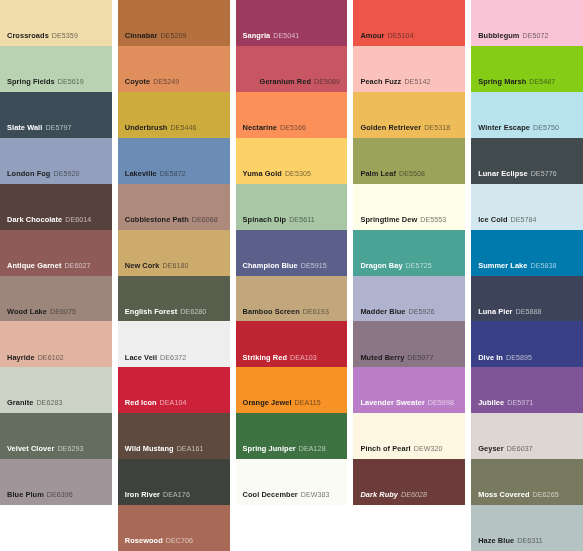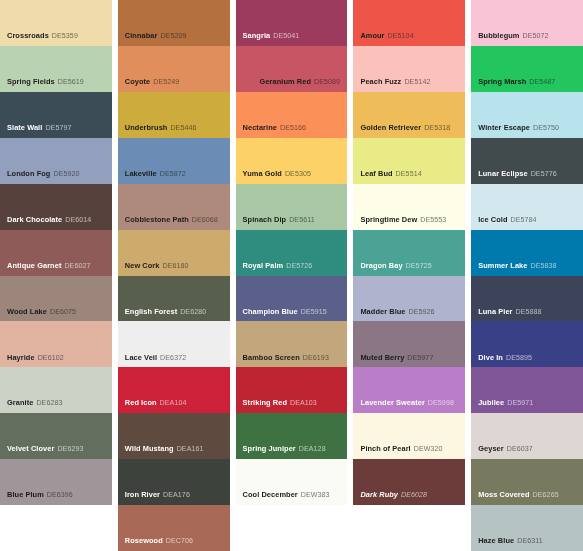--- a/index.html
+++ b/index.html
@@ -139,51 +139,51 @@
       </div>
       <div class="swatch" style="background-color: rgb(251, 144, 89);">
         <div class="swatch-label" style="color: rgb(28, 28, 28);"><span class="swatch-name">Nectarine</span><span class="swatch-code">DE5166</span></div>
       </div>
       <div class="swatch" style="background-color: rgb(252, 210, 104);">
         <div class="swatch-label" style="color: rgb(28, 28, 28);"><span class="swatch-name">Yuma Gold</span><span class="swatch-code">DE5305</span></div>
       </div>
       <div class="swatch" style="background-color: rgb(168, 199, 164);">
         <div class="swatch-label" style="color: rgb(28, 28, 28);"><span class="swatch-name">Spinach Dip</span><span class="swatch-code">DE5611</span></div>
       </div>
-      <div class="swatch" style="background-color: rgb(47, 141, 128);">
-        <div class="swatch-label" style="color: rgb(255, 255, 255);"><span class="swatch-name">Royal Palm</span><span class="swatch-code">DE5726</span></div>
-      </div>
       <div class="swatch" style="background-color: rgb(90, 96, 137);">
         <div class="swatch-label" style="color: rgb(255, 255, 255);"><span class="swatch-name">Champion Blue</span><span class="swatch-code">DE5915</span></div>
       </div>
       <div class="swatch" style="background-color: rgb(194, 167, 124);">
         <div class="swatch-label" style="color: rgb(28, 28, 28);"><span class="swatch-name">Bamboo Screen</span><span class="swatch-code">DE6193</span></div>
       </div>
       <div class="swatch" style="background-color: rgb(191, 36, 51);">
         <div class="swatch-label" style="color: rgb(255, 255, 255);"><span class="swatch-name">Striking Red</span><span class="swatch-code">DEA103</span></div>
       </div>
+      <div class="swatch" style="background-color: rgb(247, 146, 38);">
+        <div class="swatch-label" style="color: rgb(28, 28, 28);"><span class="swatch-name">Orange Jewel</span><span class="swatch-code">DEA115</span></div>
+      </div>
       <div class="swatch" style="background-color: rgb(62, 114, 66);">
         <div class="swatch-label" style="color: rgb(255, 255, 255);"><span class="swatch-name">Spring Juniper</span><span class="swatch-code">DEA128</span></div>
       </div>
       <div class="swatch" style="background-color: rgb(251, 251, 246);">
         <div class="swatch-label" style="color: rgb(28, 28, 28);"><span class="swatch-name">Cool December</span><span class="swatch-code">DEW383</span></div>
       </div>
     </div>
     <div class="palette-column">
       <div class="swatch" style="background-color: rgb(238, 85, 73);">
         <div class="swatch-label" style="color: rgb(28, 28, 28);"><span class="swatch-name">Amour</span><span class="swatch-code">DE5104</span></div>
       </div>
       <div class="swatch" style="background-color: rgb(250, 194, 187);">
         <div class="swatch-label" style="color: rgb(28, 28, 28);"><span class="swatch-name">Peach Fuzz</span><span class="swatch-code">DE5142</span></div>
       </div>
       <div class="swatch" style="background-color: rgb(238, 188, 88);">
         <div class="swatch-label" style="color: rgb(28, 28, 28);"><span class="swatch-name">Golden Retriever</span><span class="swatch-code">DE5318</span></div>
       </div>
-      <div class="swatch" style="background-color: rgb(233, 235, 134);">
-        <div class="swatch-label" style="color: rgb(28, 28, 28);"><span class="swatch-name">Leaf Bud</span><span class="swatch-code">DE5514</span></div>
+      <div class="swatch" style="background-color: rgb(154, 163, 89);">
+        <div class="swatch-label" style="color: rgb(28, 28, 28);"><span class="swatch-name">Palm Leaf</span><span class="swatch-code">DE5508</span></div>
       </div>
       <div class="swatch" style="background-color: rgb(253, 253, 232);">
         <div class="swatch-label" style="color: rgb(28, 28, 28);"><span class="swatch-name">Springtime Dew</span><span class="swatch-code">DE5553</span></div>
       </div>
       <div class="swatch" style="background-color: rgb(75, 163, 150);">
         <div class="swatch-label" style="color: rgb(255, 255, 255);"><span class="swatch-name">Dragon Bay</span><span class="swatch-code">DE5725</span></div>
       </div>
       <div class="swatch" style="background-color: rgb(176, 179, 205);">
         <div class="swatch-label" style="color: rgb(28, 28, 28);"><span class="swatch-name">Madder Blue</span><span class="swatch-code">DE5926</span></div>
       </div>
@@ -197,21 +197,21 @@
         <div class="swatch-label" style="color: rgb(28, 28, 28);"><span class="swatch-name">Pinch of Pearl</span><span class="swatch-code">DEW320</span></div>
       </div>
       <div class="swatch" style="background-color: rgb(107, 60, 58); font-style: italic;">
         <div class="swatch-label" style="color: rgb(255, 255, 255);"><span class="swatch-name">Dark Ruby</span><span class="swatch-code">DE6028</span></div>
       </div>
     </div>
     <div class="palette-column">
       <div class="swatch" style="background-color: rgb(249, 196, 214);">
         <div class="swatch-label" style="color: rgb(28, 28, 28);"><span class="swatch-name">Bubblegum</span><span class="swatch-code">DE5072</span></div>
       </div>
-      <div class="swatch" style="background-color: #22c55e;">
+      <div class="swatch" style="background-color: #84cc16;">
         <div class="swatch-label" style="color: rgb(28, 28, 28);"><span class="swatch-name">Spring Marsh</span><span class="swatch-code">DE5487</span></div>
       </div>
       <div class="swatch" style="background-color: rgb(184, 227, 237);">
         <div class="swatch-label" style="color: rgb(28, 28, 28);"><span class="swatch-name">Winter Escape</span><span class="swatch-code">DE5750</span></div>
       </div>
       <div class="swatch" style="background-color: rgb(65, 74, 77);">
         <div class="swatch-label" style="color: rgb(255, 255, 255);"><span class="swatch-name">Lunar Eclipse</span><span class="swatch-code">DE5776</span></div>
       </div>
       <div class="swatch" style="background-color: rgb(211, 232, 238);">
         <div class="swatch-label" style="color: rgb(28, 28, 28);"><span class="swatch-name">Ice Cold</span><span class="swatch-code">DE5784</span></div>

